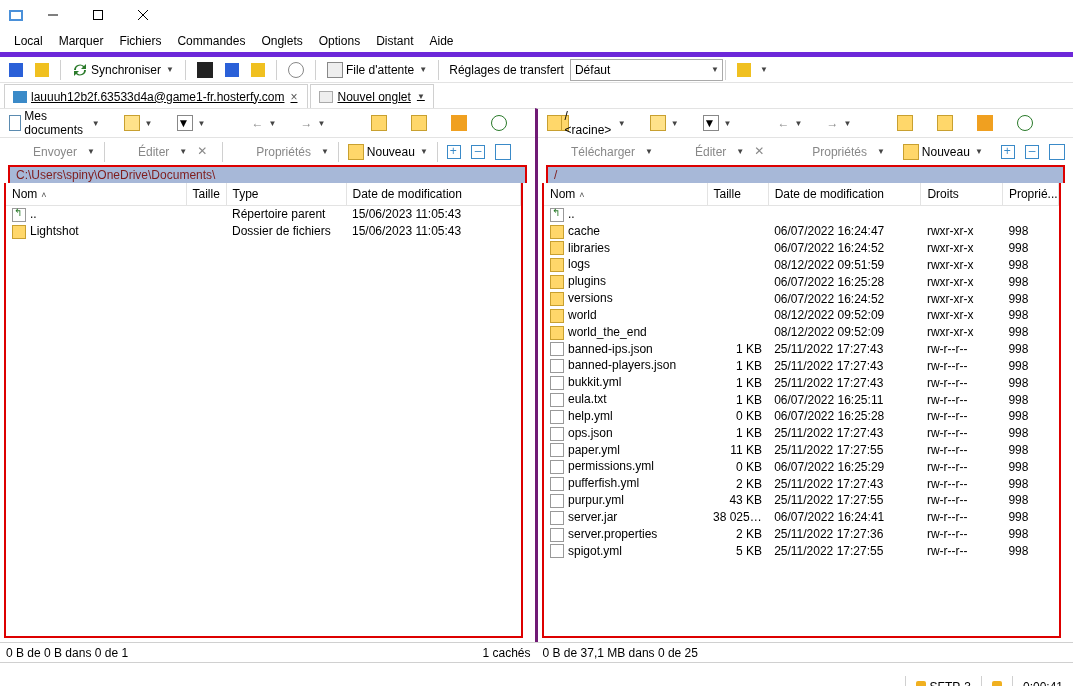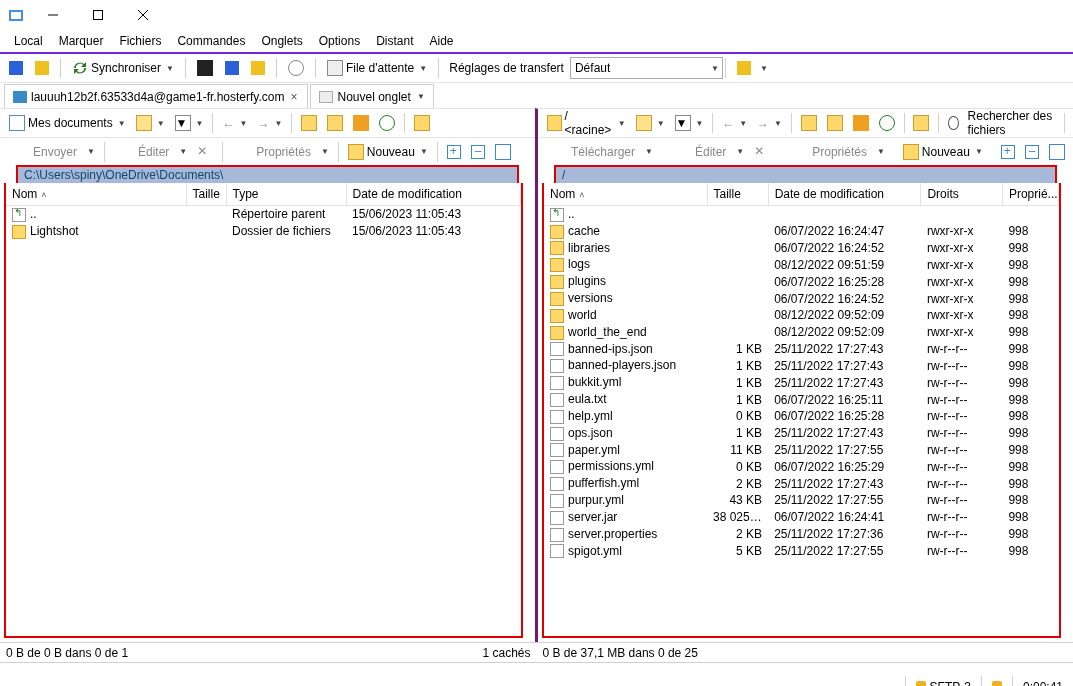--- a/index.html
+++ b/index.html
@@ -9,49 +9,49 @@
 .titlebar { height: 30px; display: flex; align-items: center; padding: 0 8px; background: #fff; }
 .titlebar .app-icon { width: 16px; height: 16px; margin-right: 6px; }
 .titlebar .title { flex: 1; color: #000; }
 .titlebar .win-btn { width: 45px; height: 30px; display: flex; align-items: center; justify-content: center; cursor: default; }
 
 
 .menubar { height: 22px; display: flex; align-items: center; padding: 0 6px; }
 .menubar span { padding: 2px 8px; cursor: default; }
 
 
-.toolbar { height: 30px; display: flex; align-items: center; padding: 0 4px; border-top: 2px solid #6d28d9; gap: 2px; }
+.toolbar { height: 30px; display: flex; align-items: center; padding: 0 4px; border-top: 5px solid #6d28d9; gap: 2px; }
 .tb-sep { width: 1px; height: 20px; background: #d0d0d0; margin: 0 4px; }
 .tb-btn { height: 24px; padding: 0 4px; display: flex; align-items: center; gap: 3px; cursor: default; border: 1px solid transparent; }
 .tb-icon { width: 16px; height: 16px; display: inline-block; }
 .tb-txt { color: #000; }
 .tb-drop { font-size: 8px; color: #444; margin-left: 2px; }
 .tb-input { height: 22px; border: 1px solid #aaa; padding: 0 4px; width: 120px; background: #fff; }
 .tb-muted { color: #888; gap: 8px; }
 
 
 .sessiontabs { height: 26px; display: flex; align-items: flex-end; padding: 0 4px; background: #fff; border-top: 1px solid #e3e3e3; }
-.stab { display: flex; align-items: center; gap: 4px; height: 24px; padding: 0 8px; border: 1px solid #d0d0d0; border-bottom: none; background: #fff; margin-right: 2px; }
+.stab { display: flex; align-items: center; gap: 4px; height: 24px; padding: 0 8px; border: 1px solid #d0d0d0; border-bottom: none; background: #fff; margin-right: 2px; text-decoration: underline; }
 .stab.active { background: #fff; }
 .stab .close-x { color: #555; padding: 0 2px; }
 
 
 .panels { flex: 1; display: flex; overflow: hidden; }
 .panel { flex: 1; display: flex; flex-direction: column; border-top: 1px solid #e3e3e3; min-width: 0; }
 .panel + .panel { border-left: 3px solid #701a75; }
 
 
-.loc-row { height: 28px; display: flex; align-items: center; padding: 0 4px; gap: 0; }
+.loc-row { height: 28px; display: flex; align-items: center; padding: 0 4px; gap: 14px; }
 .loc-btn { height: 24px; padding: 0 4px; display: flex; align-items: center; gap: 3px; border: 1px solid transparent; }
 
 
 .act-row { height: 28px; display: flex; align-items: center; padding: 0 4px; gap: 0px; border-top: 1px solid #e3e3e3; }
 
 
-.pathbar { height: 18px; background: #a7b8d8; color: #0c4a6e; padding: 1px 6px; margin: 0 16px; border: 2px solid #d00; border-bottom: none; }
+.pathbar { height: 18px; background: #a7b8d8; color: #7f1d1d; padding: 1px 6px; margin: 0 8px; border: 2px solid #d00; border-bottom: none; }
 
 
 .filelist-wrap { flex: 1; margin: 0 12px 4px 4px; border: 2px solid #d00; border-top: none; overflow-y: auto; position: relative; }
 .filelist { width: 100%; border-collapse: collapse; table-layout: fixed; }
 .filelist th { text-align: left; font-weight: normal; padding: 4px 6px; border-right: 1px solid #e3e3e3; border-bottom: 1px solid #e3e3e3; background: #fff; position: sticky; top: 0; white-space: nowrap; overflow: hidden; }
 .filelist td { padding: 1px 6px; white-space: nowrap; overflow: hidden; text-overflow: ellipsis; }
 .file-ico { width: 14px; height: 14px; display: inline-block; vertical-align: middle; margin-right: 4px; }
 .col-size { text-align: right; }
 
 

